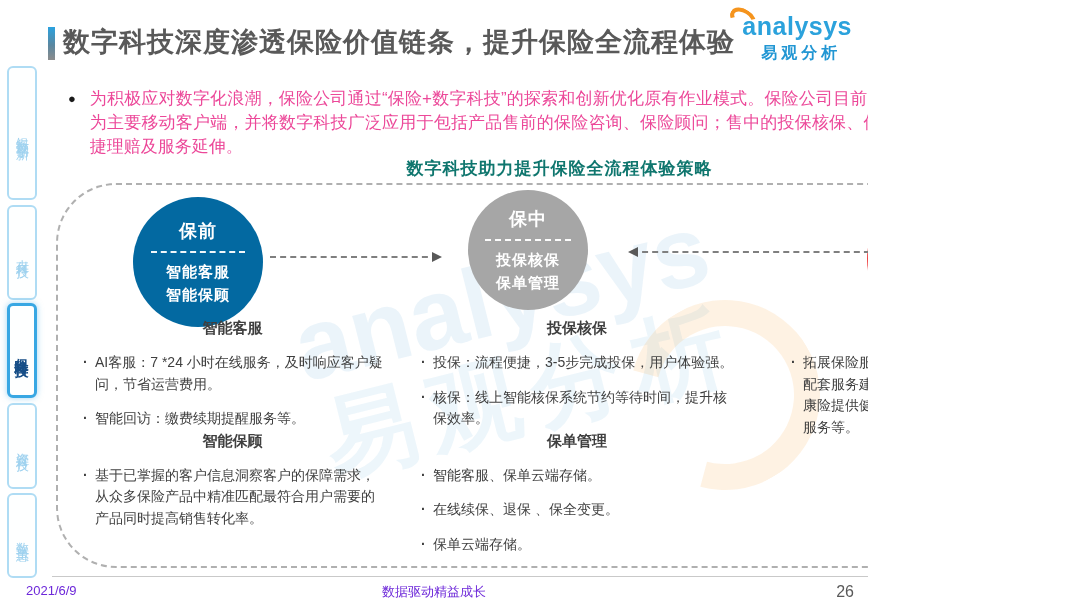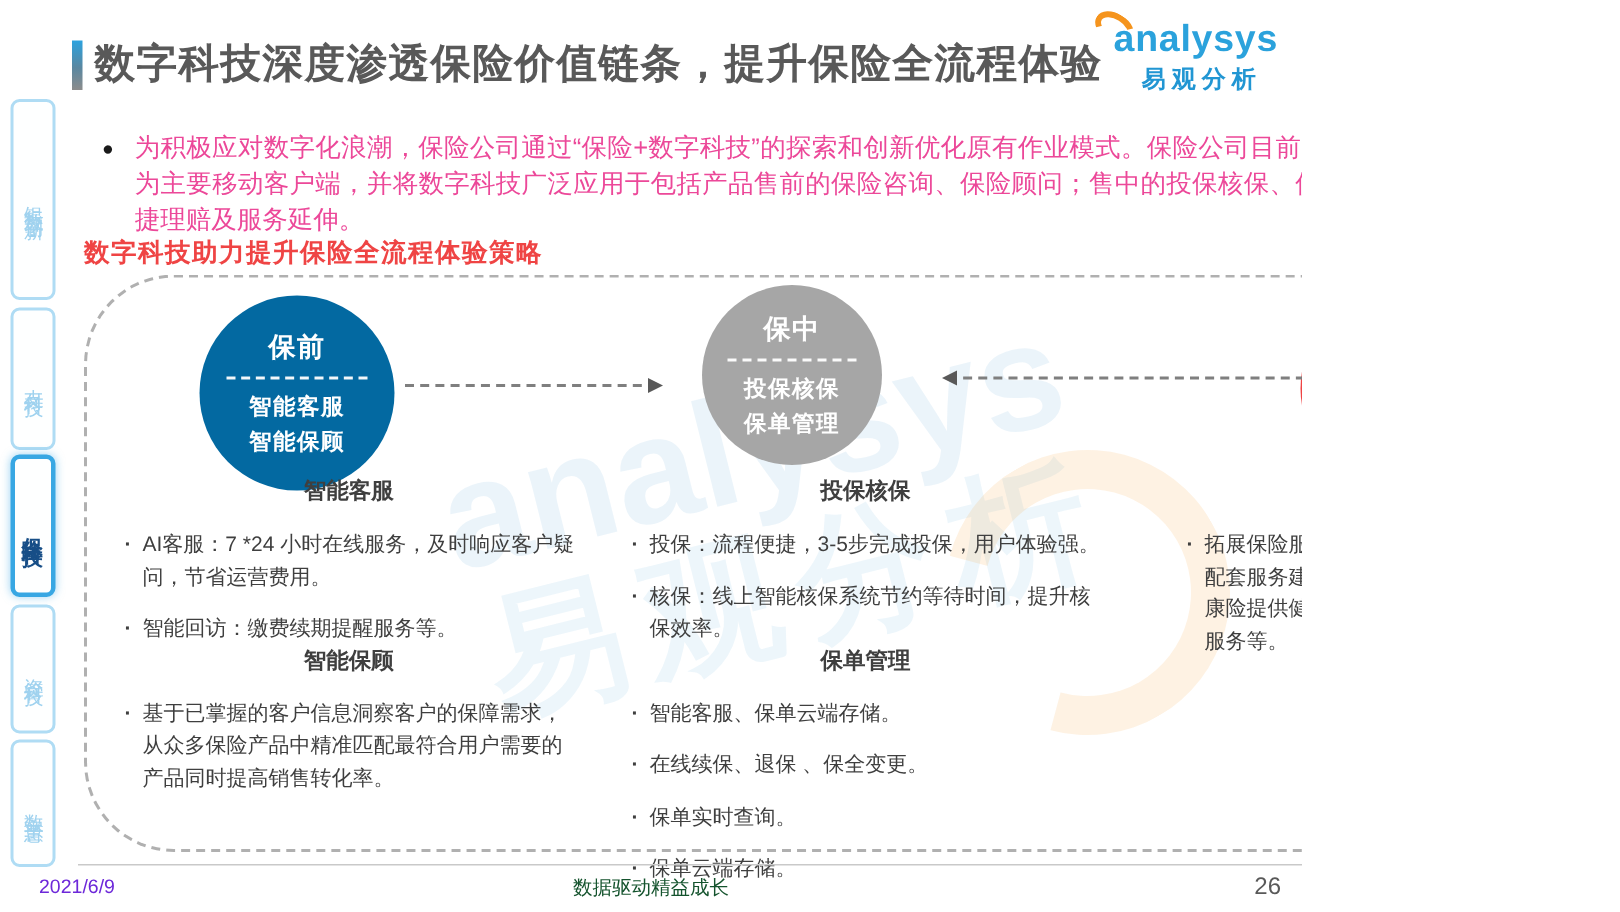--- a/index.html
+++ b/index.html
@@ -45,22 +45,22 @@
     box-shadow:0 0 6px rgba(84,178,232,0.55);
   }
 
   
   .intro { position:absolute; left:66px; top:87px; width:952px; display:flex; }
   .intro-bullet { font-size:13px; color:#1a1a1a; margin:4px 14px 0 2px; }
   .intro-text { font-size:17px; line-height:24px; color:#ec4899; text-align:justify; }
 
   
   .diagram-title {
-    position:absolute; left:56px; top:157px; width:1007px; text-align:left;
-    font-size:17px; font-weight:bold; color:#ef4444; letter-spacing:1px;
+    position:absolute; left:56px; top:157px; width:1007px; text-align:center;
+    font-size:17px; font-weight:bold; color:#0f766e; letter-spacing:1px;
   }
   .flow-box {
     position:absolute; left:56px; top:183px; width:1007px; height:385px;
     border:2px dashed #B0B0B0; border-radius:60px;
   }
 
   
   .wm { position:absolute; pointer-events:none; white-space:nowrap; }
   .wm-en { left:290px; top:240px; font-size:100px; font-weight:bold; color:rgba(58,150,210,0.10); transform:rotate(-14deg); }
   .wm-cn { left:320px; top:330px; font-size:92px; font-weight:bold; color:rgba(58,150,210,0.09); letter-spacing:14px; transform:rotate(-14deg); }
@@ -99,21 +99,21 @@
   .col-heading { text-align:center; font-size:15px; font-weight:bold; color:#3F3F3F; line-height:22px; }
   .bullet-item {
     position:relative; padding-left:15px; font-size:14px; line-height:21.5px;
     color:#3F3F3F; margin-top:13px;
   }
   .bullet-item::before { content:"·"; position:absolute; left:3px; top:0; font-weight:bold; color:#3F3F3F; }
 
   
   .footer-line { position:absolute; left:52px; right:0; top:576px; border-top:1px solid #C9C9C9; }
   .footer-date  { position:absolute; left:26px;  top:583px; font-size:13px; color:#6d28d9;text-align:right; }
-  .footer-slogan{ position:absolute; left:0; right:0; top:583px; text-align:center; font-size:13px; color:#14532d; }
+  .footer-slogan{ position:absolute; left:0; right:0; top:583px; text-align:center; font-size:13px; color:#6d28d9; }
   .footer-page  { position:absolute; right:14px; top:583px; font-size:16px; color:#595959; }
 </style>
 </head>
 <body>
 
 <div class="slide">
 
   <div class="accent-bar"></div>
   <div class="page-title">数字科技深度渗透保险价值链条，提升保险全流程体验</div>
 
@@ -179,21 +179,20 @@
     <div class="bullet-item">基于已掌握的客户信息洞察客户的保障需求，从众多保险产品中精准匹配最符合用户需要的产品同时提高销售转化率。</div>
   </div>
 
   <div class="col col-2">
     <div class="col-heading">投保核保</div>
     <div class="bullet-item">投保：流程便捷，3-5步完成投保，用户体验强。</div>
     <div class="bullet-item">核保：线上智能核保系统节约等待时间，提升核保效率。</div>
     <div class="col-heading">保单管理</div>
     <div class="bullet-item">智能客服、保单云端存储。</div>
     <div class="bullet-item">在线续保、退保 、保全变更。</div>
-    <div class="bullet-item">保单实时查询。</div>
     <div class="bullet-item">保单云端存储。</div>
   </div>
 
   <div class="col col-3">
     <div class="col-heading">服务延伸</div>
     <div class="bullet-item">拓展保险服务范围，提供被保场景后端的配套服务建设服务生态圈。如：互联网健康险提供健康管理、预约就医、增值医疗服务等。</div>
   </div>
 
   <div class="footer-line"></div>
   <div class="footer-date">2021/6/9</div>

